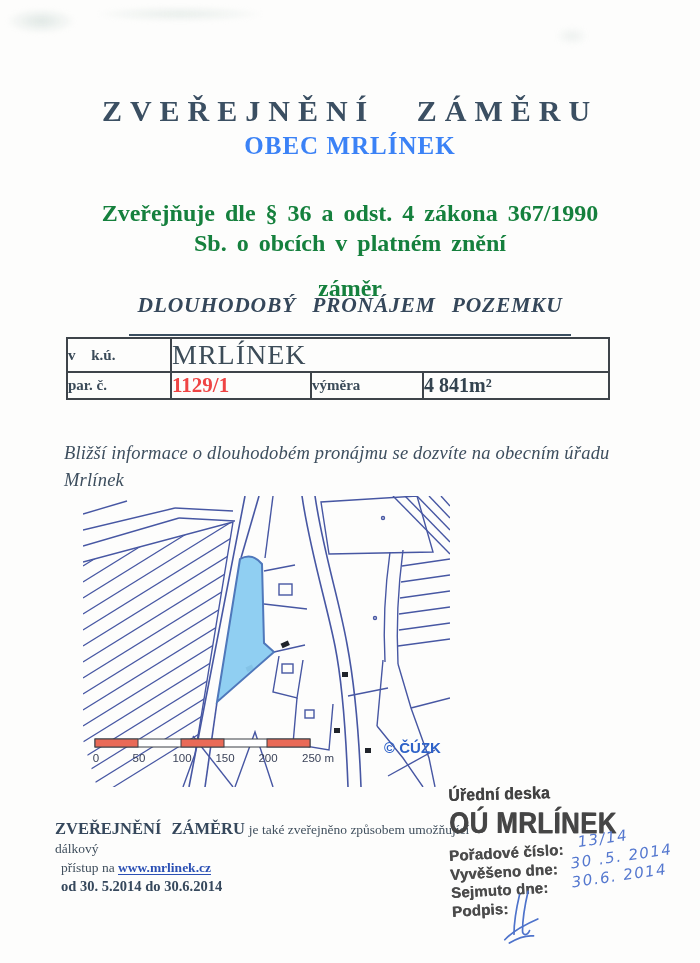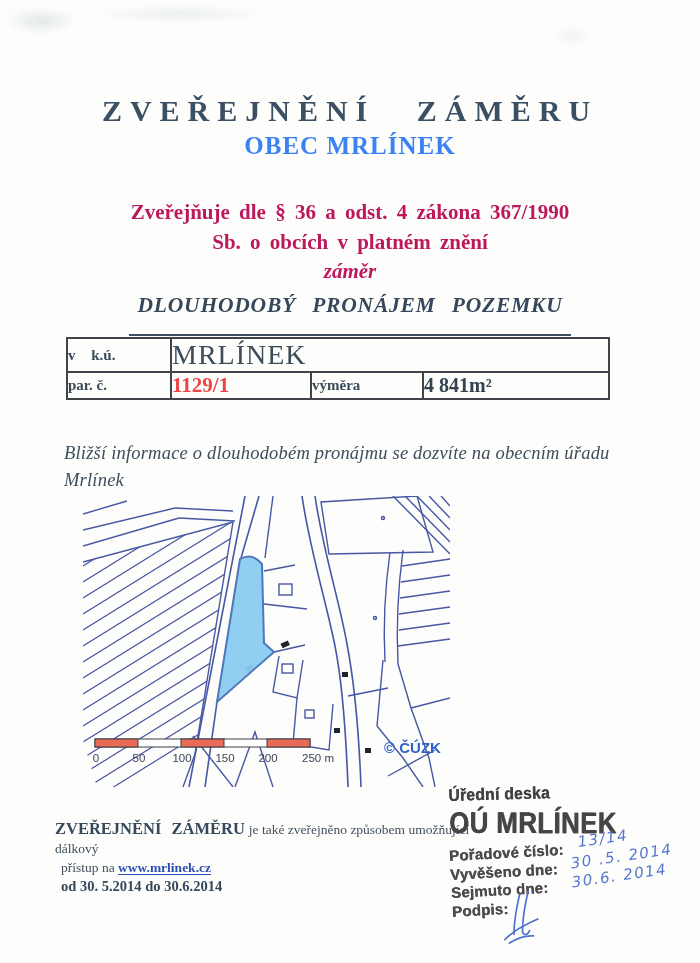--- a/index.html
+++ b/index.html
@@ -9,22 +9,22 @@
   .center{left:0;right:0;text-align:center;}
 
   
   .smudge{position:absolute;border-radius:50%;filter:blur(2px);}
   .sm1{left:6px;top:8px;width:70px;height:26px;background:radial-gradient(#dfe7e4 0%,rgba(223,231,228,0) 70%);}
   .sm2{left:95px;top:6px;width:170px;height:16px;background:radial-gradient(#e7edea 0%,rgba(231,237,234,0) 70%);}
   .sm3{left:555px;top:26px;width:34px;height:20px;background:radial-gradient(#e9eeec 0%,rgba(233,238,236,0) 70%);opacity:.8;}
 
   .title1{top:94px;font-size:30px;font-weight:bold;letter-spacing:8px;word-spacing:26px;color:#3b4f62;}
   .title2{top:132px;font-size:25px;font-weight:bold;letter-spacing:1px;color:#3b82f6;}
-  .sub{font-size:21px;font-weight:bold;word-spacing:4px;color:#be185d;}
-  .sub1{top:200px;} .sub2{top:230px;} .sub3{top:259px;font-style:italic;}
+  .sub{font-size:24px;font-weight:bold;word-spacing:4px;color:#15803d;}
+  .sub1{top:200px;} .sub2{top:230px;} .sub3{top:275px;}
   .heading{top:293px;}
   .heading span{display:inline-block;font-size:21.5px;font-weight:bold;font-style:italic;
       letter-spacing:.8px;word-spacing:10px;color:#35475a;
       border-bottom:2.5px solid #3b4f60;padding:0 8px 16px 8px;}
 
   table.parcel{position:absolute;left:66px;top:337px;border-collapse:collapse;table-layout:fixed;}
   table.parcel td{border:2.3px solid #3e444a;padding:0;vertical-align:middle;}
   .c1{width:104px;} .c2{width:140px;} .c3{width:112px;} .c4{width:186px;}
   .r1{height:31px;} .r2{height:20px;}
   td.lab{font-size:15px;font-weight:bold;padding-left:10px;color:#3a4a58;}

